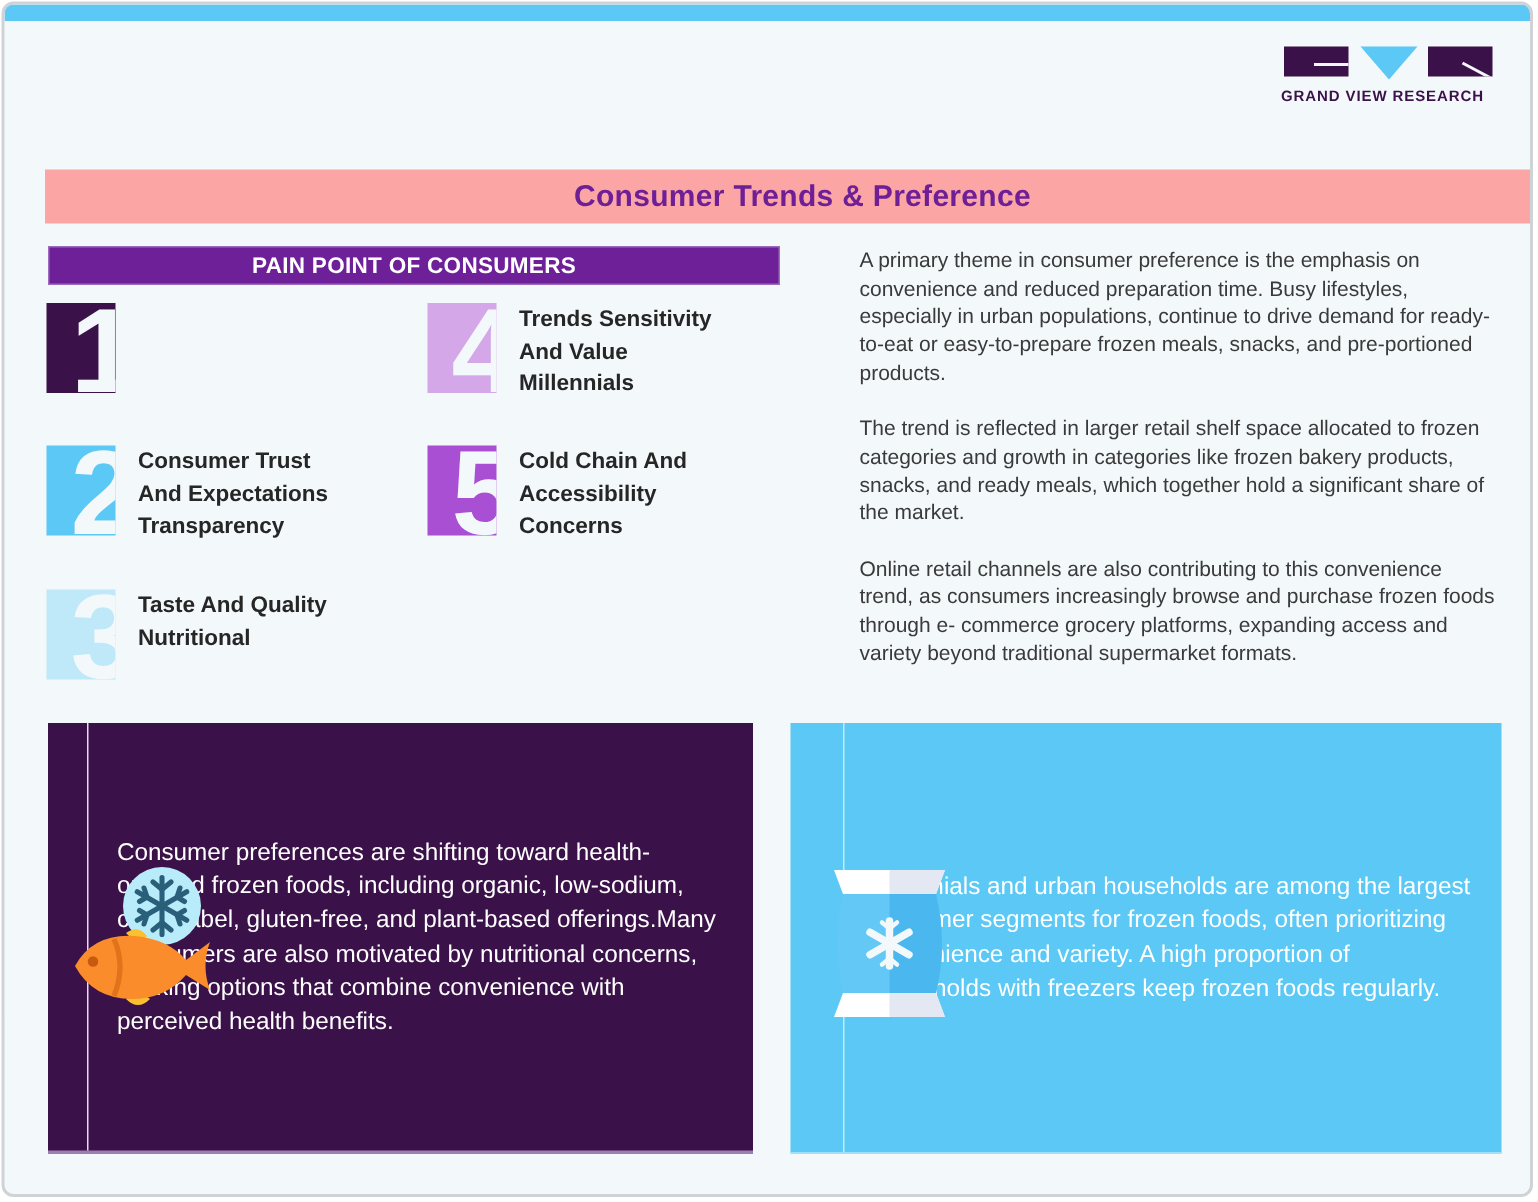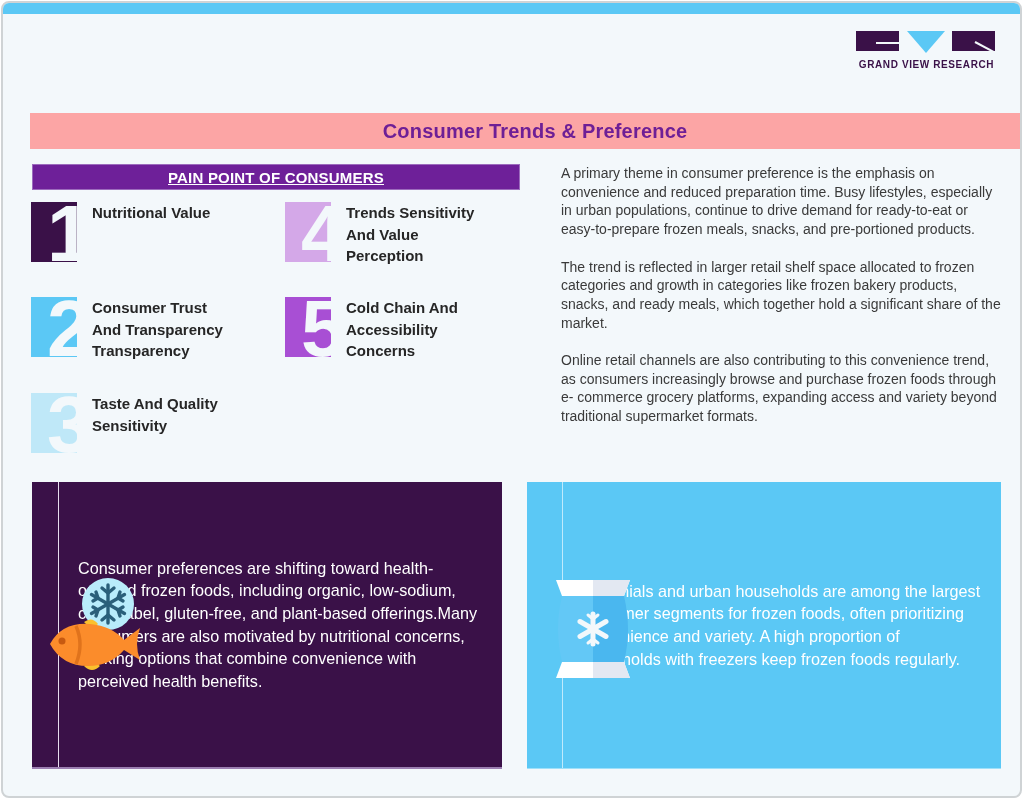--- a/index.html
+++ b/index.html
@@ -14,53 +14,53 @@
     .topbar { position: absolute; left: 0; top: 0; width: 100%; height: 11px; background: #5bc8f5; }
 
     .logo { position: absolute; left: 851px; top: 26px; width: 145px; }
     .logo-marks { position: relative; height: 24px; }
     .logo-g { position: absolute; left: 2px; top: 2px; width: 43px; height: 20px; background: #3a1148; }
     .logo-g::after { content: ""; position: absolute; left: 20px; top: 11px; width: 23px; height: 2px; background: #f3f8fb; }
     .logo-v { position: absolute; left: 53px; top: 2px; width: 0; height: 0;
       border-left: 19px solid transparent; border-right: 19px solid transparent; border-top: 22px solid #5bc8f5; }
     .logo-r { position: absolute; left: 98px; top: 2px; width: 43px; height: 20px; background: #3a1148; overflow: hidden; }
     .logo-r::after { content: ""; position: absolute; left: 23px; top: 10px; width: 24px; height: 2px; background: #f3f8fb; transform: rotate(28deg); transform-origin: left center; }
-    .logo-text { font-size: 10px; font-weight: bold; color: #3a1148; letter-spacing: 0.6px; margin-top: 6px; white-space: nowrap; text-align: center; }
+    .logo-text { font-size: 10px; font-weight: bold; color: #3a1148; letter-spacing: 0.6px; margin-top: 6px; white-space: nowrap; }
 
     .title-bar {
       position: absolute; left: 27px; top: 110px; width: 1010px; height: 36px;
       background: #fca5a5; display: flex; align-items: center; justify-content: center;
     }
     .title-bar span { font-size: 20px; font-weight: bold; color: #6e1f96; letter-spacing: 0.2px; }
 
     .pain-header {
       position: absolute; left: 29px; top: 161px; width: 488px; height: 26px;
       background: #6e2099; display: flex; align-items: center; justify-content: center;
       border: 1px solid #9c6bbd;
     }
-    .pain-header span { color: #ffffff; font-weight: bold; font-size: 15px; letter-spacing: 0.2px; text-decoration: underline; }
+    .pain-header span { color: #ffffff; font-weight: bold; font-size: 15px; letter-spacing: 0.2px; }
 
     .pp { position: absolute; display: flex; align-items: flex-start; }
     .num-block {
       position: relative; width: 46px; height: 60px; overflow: hidden; flex: 0 0 auto;
     }
     .num-block .glyph {
       position: absolute; font-weight: bold; font-size: 80px; line-height: 60px;
       color: #f3f8fb; left: 16px; top: 2px; font-family: "Liberation Sans", sans-serif;
     }
     .pp-label {
       margin-left: 15px; font-size: 15px; font-weight: bold; color: #262626; line-height: 21.5px;
       margin-top: 0px;
     }
 
     .right-text {
       position: absolute; left: 558px; top: 161px; width: 440px;
       font-size: 14px; line-height: 18.7px; color: #3a3a3a;
     }
-    .right-text p { margin-bottom: 18.7px; }
+    .right-text p { margin-bottom: 18.7px; margin-left: 12px; }
 
     .card {
       position: absolute; top: 479px; height: 287px; display: flex;
     }
     .card-dark { left: 29px; width: 470px; background: #3a1148; border-bottom: 2px solid #9c7fb2; }
     .card-light { left: 524px; width: 474px; background: #5bc8f5; border-bottom: 1px solid #9fe0fa; }
     .card-icon-col { position: relative; height: 100%; }
     .card-dark .card-icon-col { width: 133px; border-right: 1px solid #e6dcee; }
     .card-light .card-icon-col { width: 131px; border-right: 1px solid #bfeafc; }
     .card-text {
@@ -94,53 +94,52 @@
 
   <div class="pain-header">
     <span>PAIN POINT OF CONSUMERS</span>
   </div>
 
   <div class="pp" style="left:28px; top:199px;">
     <div class="num-block" style="background:#3a1148;">
       <span class="glyph">1</span>
     </div>
     <div class="pp-label" style="margin-top:0px;">
-      <div>Nutritional Value</div>
     </div>
   </div>
 
   <div class="pp" style="left:28px; top:294px;">
     <div class="num-block" style="background:#5bc8f5;">
       <span class="glyph">2</span>
     </div>
     <div class="pp-label">
       <div>Consumer Trust</div>
-      <div>And Transparency</div>
+      <div>And Expectations</div>
       <div>Transparency</div>
     </div>
   </div>
 
   <div class="pp" style="left:28px; top:390px;">
     <div class="num-block" style="background:#bfe8f8;">
       <span class="glyph">3</span>
     </div>
     <div class="pp-label">
       <div>Taste And Quality</div>
-      <div>Sensitivity</div>
+      <div>Nutritional</div>
     </div>
   </div>
 
   <div class="pp" style="left:282px; top:199px;">
     <div class="num-block" style="background:#d4a8e8;">
       <span class="glyph">4</span>
     </div>
     <div class="pp-label">
       <div>Trends Sensitivity</div>
       <div>And Value</div>
-      <div>Perception</div>
+      <div>Millennials</div>
     </div>
   </div>
 
   <div class="pp" style="left:282px; top:294px;">
     <div class="num-block" style="background:#a84fd4;">
       <span class="glyph">5</span>
     </div>
     <div class="pp-label">
       <div>Cold Chain And</div>
       <div>Accessibility</div>

